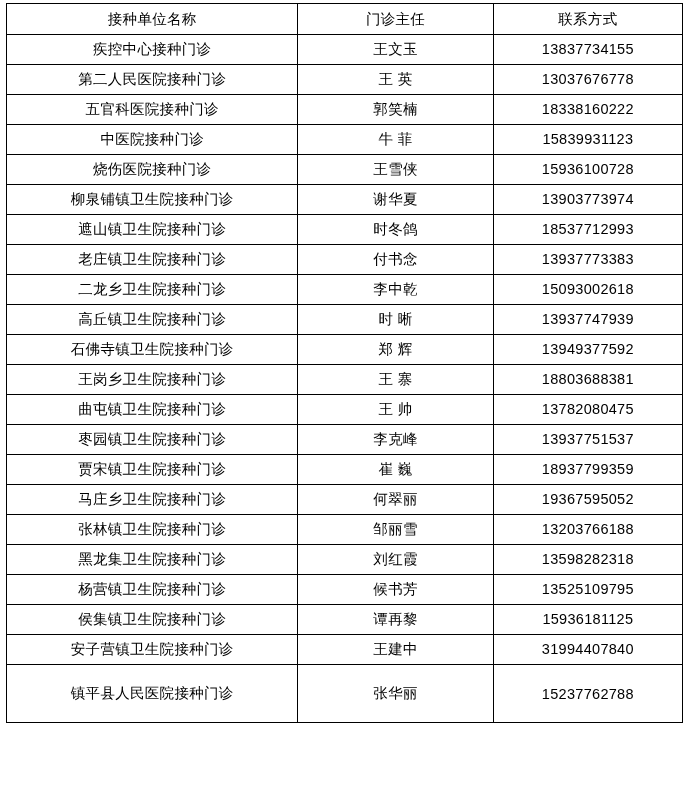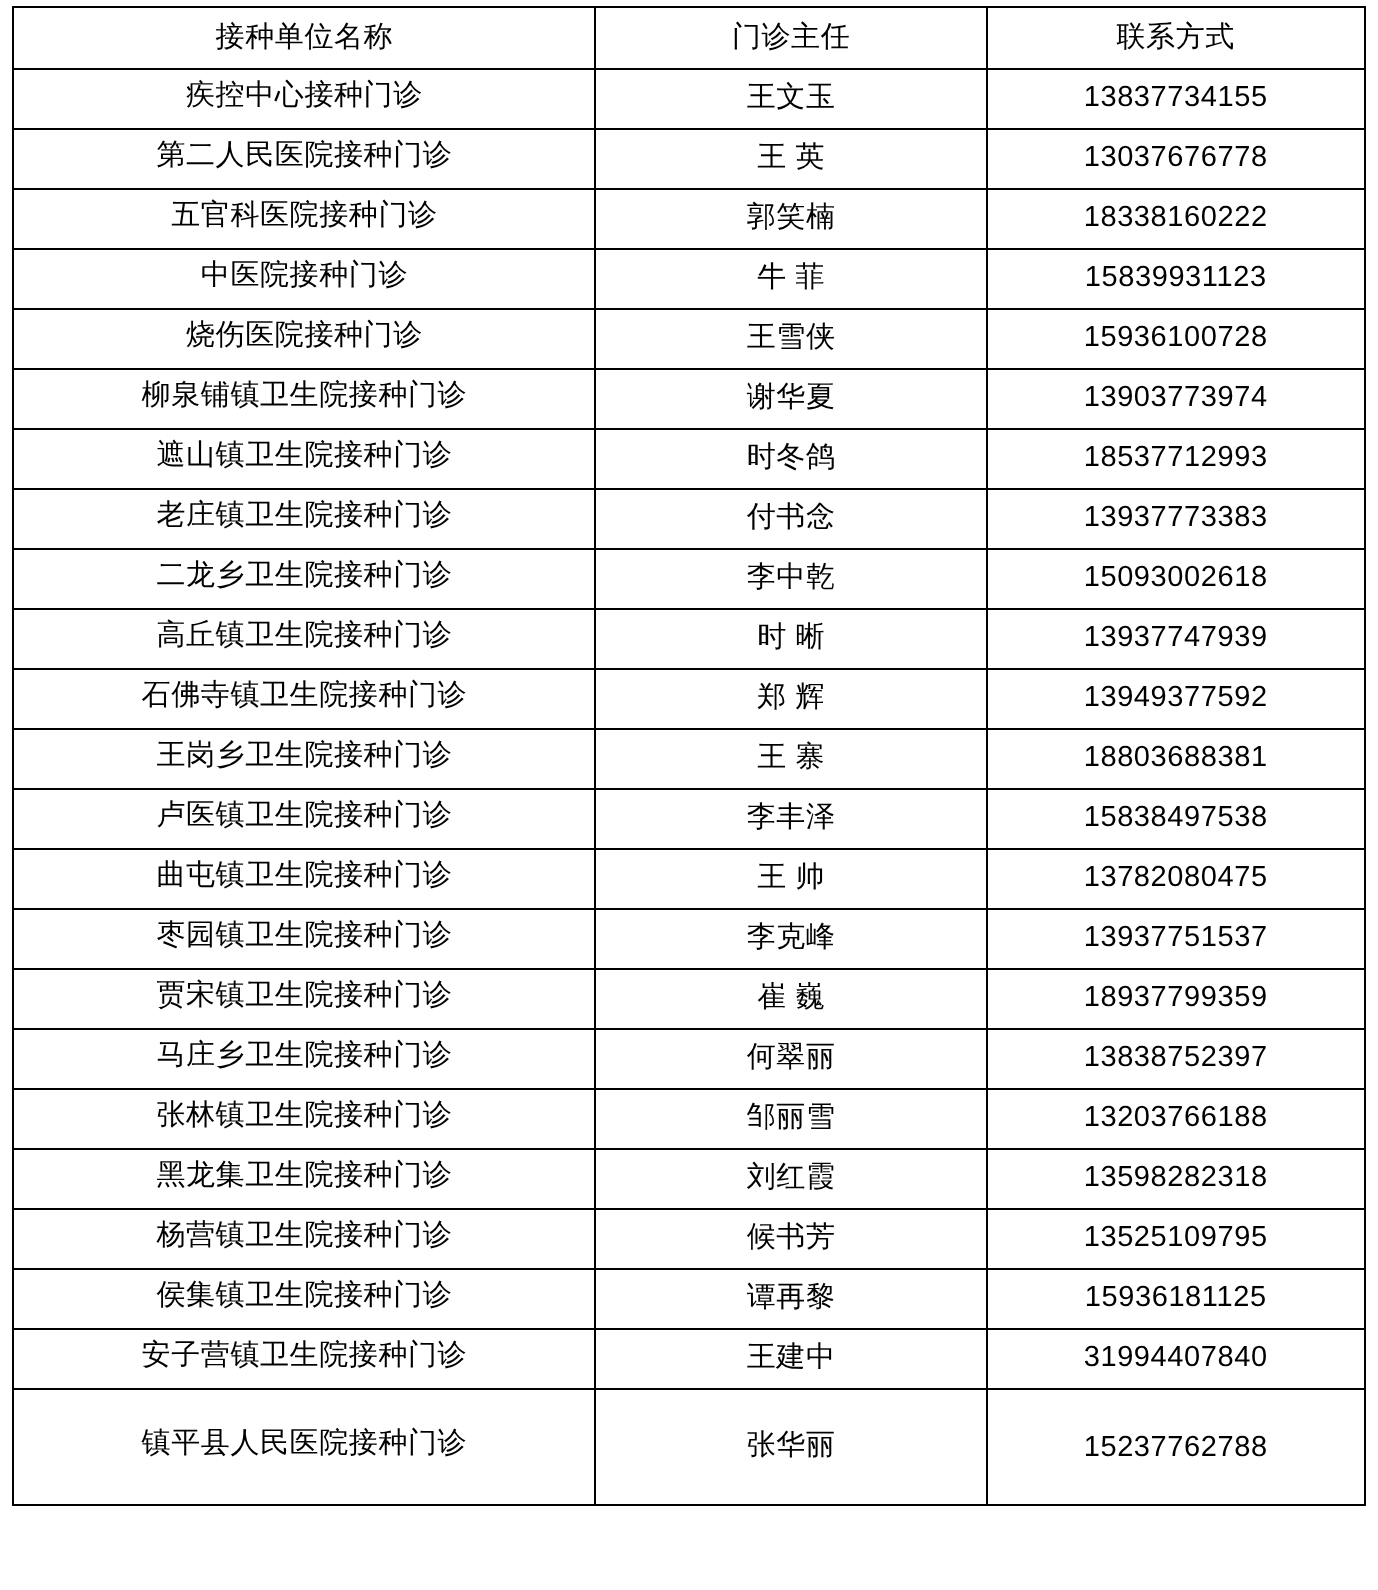--- a/index.html
+++ b/index.html
@@ -40,21 +40,21 @@
     white-space: nowrap;
   }
   table.contact-table thead td {
     height: 30px;
     line-height: 30px;
   }
   col.c-unit { width: 291px; }
   col.c-head { width: 195px; }
   col.c-tel  { width: 189px; }
 
-  td.unit-cell { font-size: 14.5px; font-family: Liberation Mono, monospace; }
+  td.unit-cell { font-size: 14.5px; }
   td.name-cell { font-size: 14.5px; }
   td.tel-cell  { font-size: 14.5px; font-family: "Liberation Sans", sans-serif; margin-left: 40px; }
 
   
   tr.tall-row td {
     height: 57px;
     line-height: 57px;
   }
   tr.tall-row td.tel-cell {
     line-height: 1;
@@ -147,43 +147,38 @@
         <td class="unit-cell">石佛寺镇卫生院接种门诊</td>
         <td class="name-cell">郑  辉</td>
         <td class="tel-cell">13949377592</td>
       </tr>
       <tr>
         <td class="unit-cell">王岗乡卫生院接种门诊</td>
         <td class="name-cell">王  寨</td>
         <td class="tel-cell">18803688381</td>
       </tr>
       <tr>
-        <td class="unit-cell">卢医镇卫生院接种门诊</td>
-        <td class="name-cell">李丰泽</td>
-        <td class="tel-cell">15838497538</td>
-      </tr>
-      <tr>
         <td class="unit-cell">曲屯镇卫生院接种门诊</td>
         <td class="name-cell">王  帅</td>
         <td class="tel-cell">13782080475</td>
       </tr>
       <tr>
         <td class="unit-cell">枣园镇卫生院接种门诊</td>
         <td class="name-cell">李克峰</td>
         <td class="tel-cell">13937751537</td>
       </tr>
       <tr>
         <td class="unit-cell">贾宋镇卫生院接种门诊</td>
         <td class="name-cell">崔  巍</td>
         <td class="tel-cell">18937799359</td>
       </tr>
       <tr>
         <td class="unit-cell">马庄乡卫生院接种门诊</td>
         <td class="name-cell">何翠丽</td>
-        <td class="tel-cell">13838752397</td>
+        <td class="tel-cell">19367595052</td>
       </tr>
       <tr>
         <td class="unit-cell">张林镇卫生院接种门诊</td>
         <td class="name-cell">邹丽雪</td>
         <td class="tel-cell">13203766188</td>
       </tr>
       <tr>
         <td class="unit-cell">黑龙集卫生院接种门诊</td>
         <td class="name-cell">刘红霞</td>
         <td class="tel-cell">13598282318</td>

